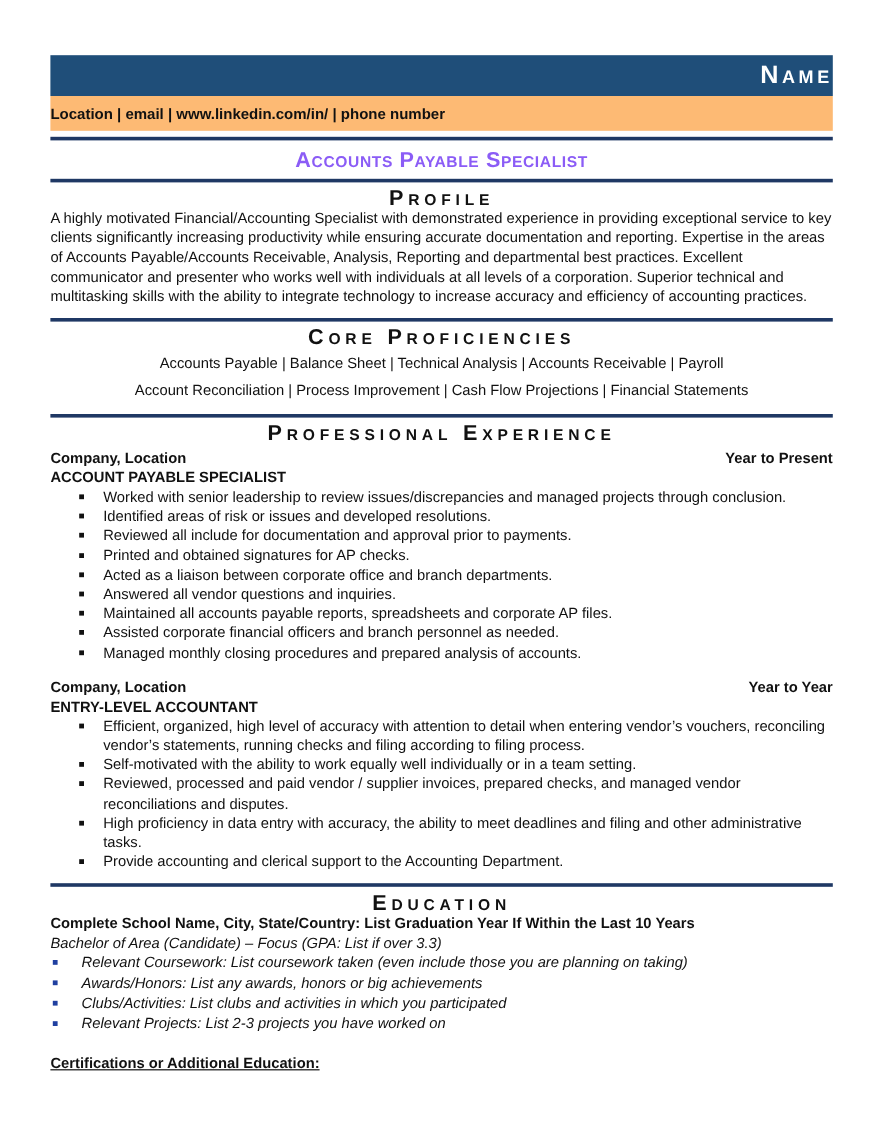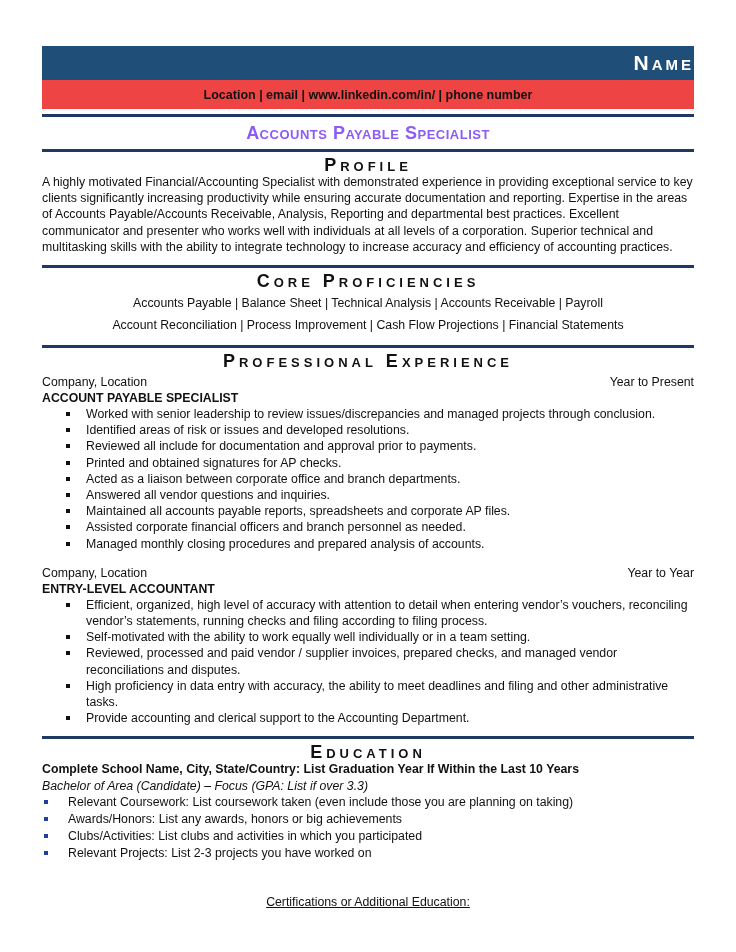--- a/index.html
+++ b/index.html
@@ -1,41 +1,41 @@
 <!DOCTYPE html>
 <html><head>
 <meta charset="utf-8">
 <style>
   html, body { margin: 0; padding: 0; background: #ffffff; }
   body { width: 736px; height: 952px; position: relative; font-family: "Liberation Sans", sans-serif; color: #111; }
   .page { position: absolute; left: 42px; top: 46px; width: 652px; }
   .name-bar { background: #1f4e79; height: 34px; display: flex; align-items: center; justify-content: flex-end; }
   .name { color: #fff; font-weight: bold; font-size: 21px; letter-spacing: 3px; font-variant: small-caps; }
-  .contact-bar { background: #ef4444; height: 29px; display: flex; align-items: center; justify-content: center; font-weight: bold; font-size: 12.5px; }
+  .contact-bar { background: #fdba74; height: 29px; display: flex; align-items: center; font-weight: bold; font-size: 12.5px; }
   .rule { height: 3px; background: #1f3864; }
   .rule.top { margin-top: 5px; }
   .title { text-align: center; color: #8b5cf6; font-weight: bold; font-size: 18px; font-variant: small-caps; letter-spacing: 0.5px; height: 32px; line-height: 32px; }
   .sec-head { text-align: center; font-weight: bold; font-size: 18px; letter-spacing: 4px; font-variant: small-caps; height: 18px; line-height: 18px; margin-top: 4px; }
   .para { font-size: 12.3px; line-height: 16.2px; margin: 0 0 0 0; }
   .profile-text { padding-bottom: 10px; }
   .center-line { text-align: center; font-size: 12.3px; line-height: 22px; }
   .prof-block { padding-top: 2px; padding-bottom: 9px; }
-  .job-head { display: flex; justify-content: space-between; font-weight: normal; font-size: 12.3px; line-height: 16px; }
+  .job-head { display: flex; justify-content: space-between; font-weight: bold; font-size: 12.3px; line-height: 16px; }
   .job-title { font-weight: bold; font-size: 12.3px; line-height: 16px; }
   ul.bullets { list-style: none; margin: 0; padding: 0; }
   ul.bullets li { position: relative; padding-left: 44px; font-size: 12.3px; line-height: 16.2px; }
   ul.bullets li .sq { position: absolute; left: 24px; top: 6px; width: 4px; height: 4px; background: #111; }
   .job { margin-top: 4px; }
   .job2 { margin-top: 13px; padding-bottom: 10px; }
   .edu-school { font-weight: bold; font-size: 12.3px; line-height: 16.5px; }
   .edu-degree { font-style: italic; font-size: 12.3px; line-height: 16.5px; }
-  ul.edu { list-style: none; margin: 0; padding: 0; }
+  ul.edu { list-style: none; margin: 0; padding: 0; font-style: italic; }
   ul.edu li { position: relative; padding-left: 26px; font-size: 12.3px; line-height: 17px; }
   ul.edu li .sq { position: absolute; left: 2px; top: 6px; width: 4px; height: 4px; background: #1f3fa0; }
-  .cert { margin-top: 33px; font-weight: normal; font-size: 12.3px; text-decoration: underline; text-align: center; }
+  .cert { margin-top: 17px; font-weight: bold; font-size: 12.3px; text-decoration: underline; }
 </style>
 </head>
 <body>
 
 <div class="page">
   <div class="name-bar">
     <span class="name">Name</span>
   </div>
   <div class="contact-bar">
     <span>Location | email | www.linkedin.com/in/ | phone number</span>

